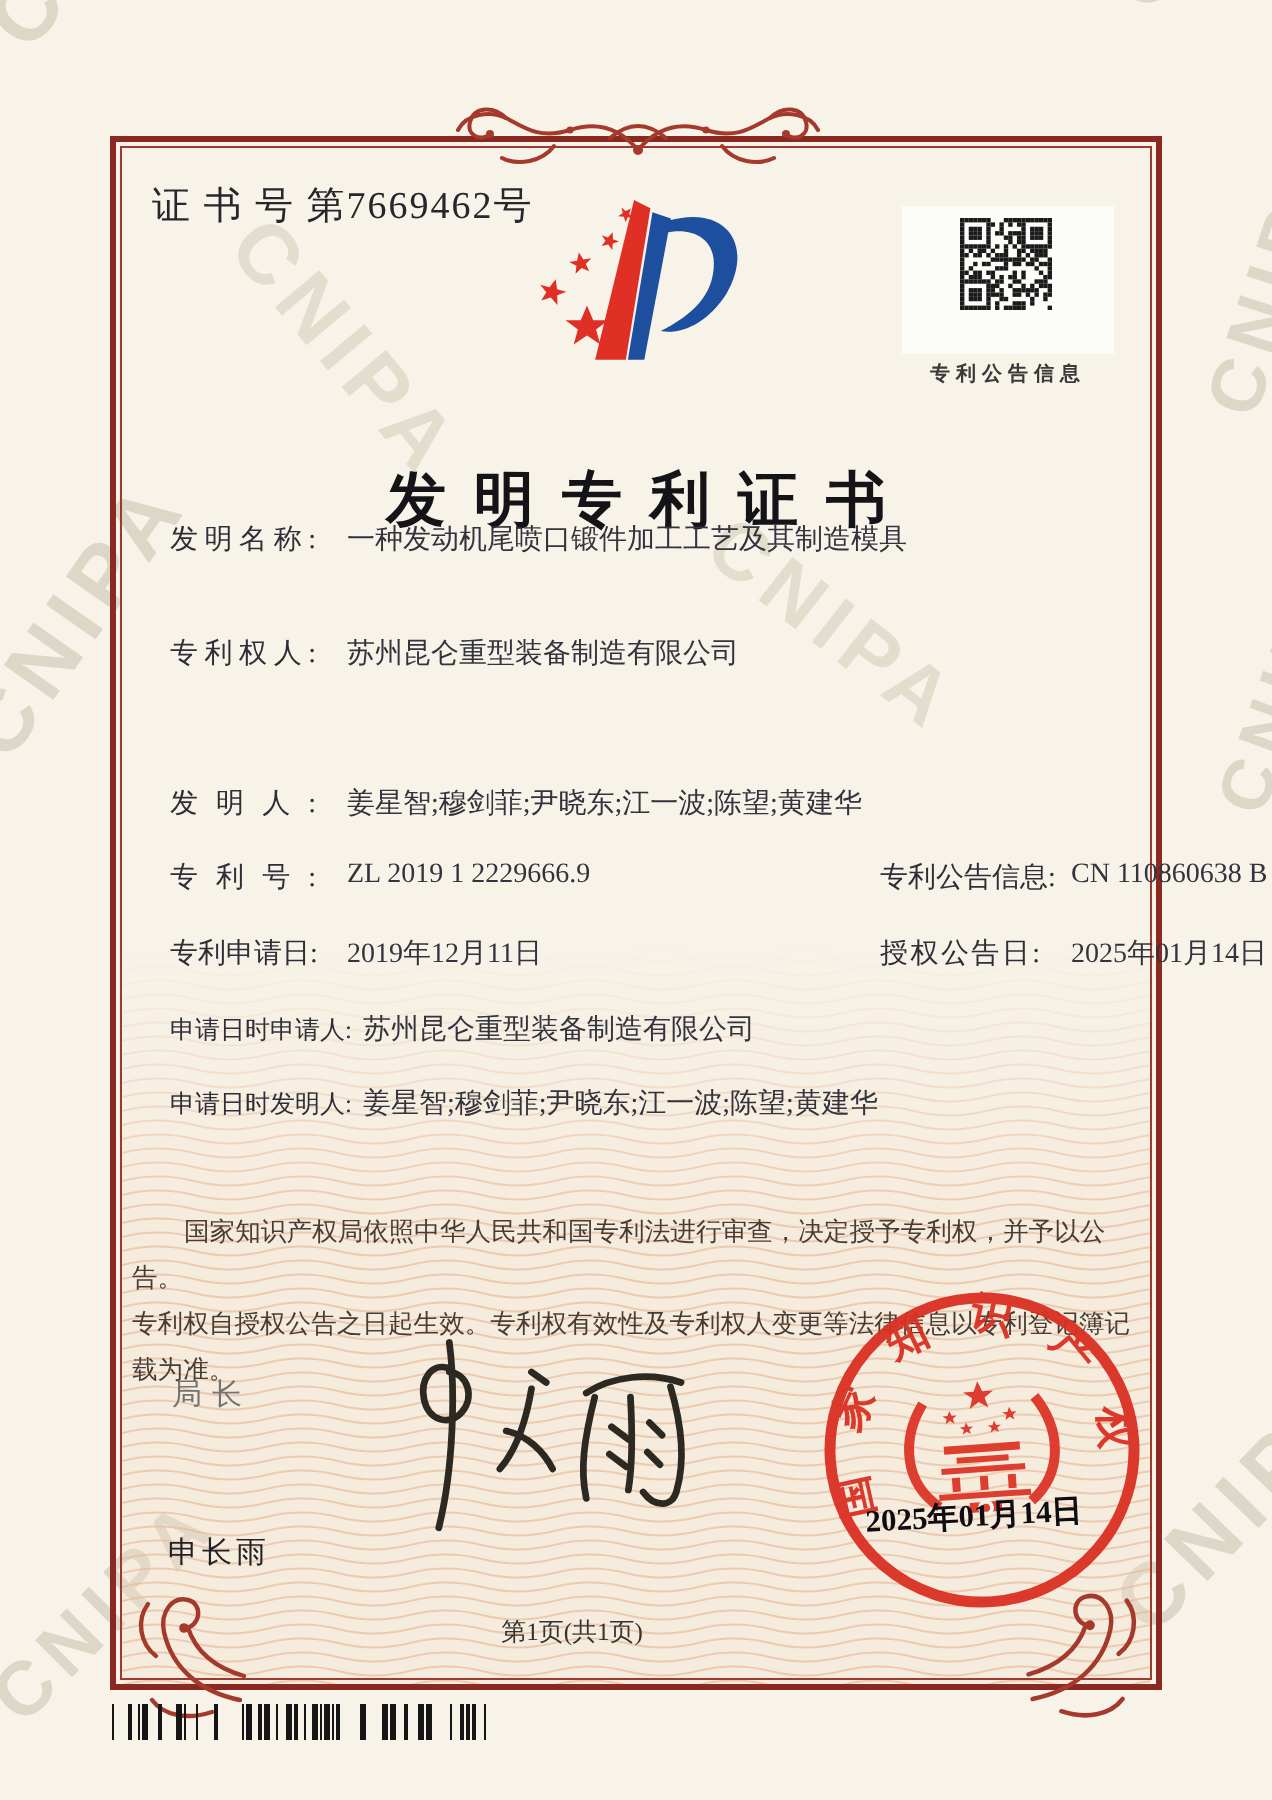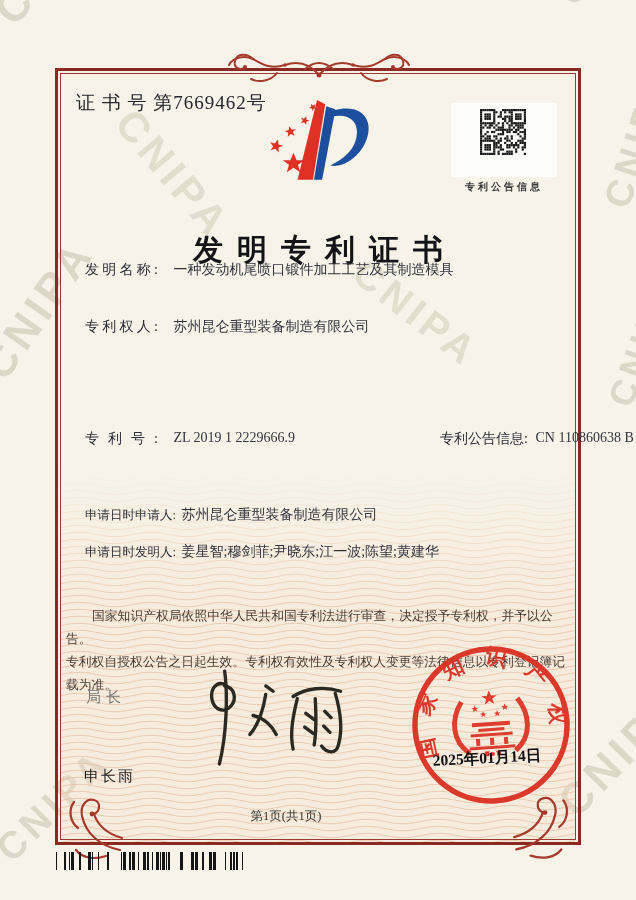--- a/index.html
+++ b/index.html
@@ -378,26 +378,38 @@
   <div class="title">发明专利证书</div>
 
   <div class="row" style="top:261px">
     <span class="lbl">发明名称:</span>
     <span class="val">一种发动机尾喷口锻件加工工艺及其制造模具</span>
   </div>
   <div class="row" style="top:318px">
     <span class="lbl">专利权人:</span>
     <span class="val">苏州昆仑重型装备制造有限公司</span>
   </div>
+  <div class="row" style="top:393px">
+    <span class="lbl">发明人:</span>
+    <span class="val">姜星智;穆剑菲;尹晓东;江一波;陈望;黄建华</span>
+  </div>
   <div class="row" style="top:430px">
     <span class="lbl">专利号:</span>
     <span class="val">ZL 2019 1 2229666.9</span>
     <span class="col2">
       <span class="lbl" style="width:80px">专利公告信息:</span>
       <span class="val">CN 110860638 B</span>
+    </span>
+  </div>
+  <div class="row" style="top:468px">
+    <span class="lbl">专利申请日:</span>
+    <span class="val">2019年12月11日</span>
+    <span class="col2">
+      <span class="lbl" style="width:80px">授权公告日:</span>
+      <span class="val">2025年01月14日</span>
     </span>
   </div>
   <div class="row" style="top:506px">
     <span class="lbl-wide">申请日时申请人:</span>
     <span class="val">苏州昆仑重型装备制造有限公司</span>
   </div>
   <div class="row" style="top:543px">
     <span class="lbl-wide">申请日时发明人:</span>
     <span class="val">姜星智;穆剑菲;尹晓东;江一波;陈望;黄建华</span>
   </div>

